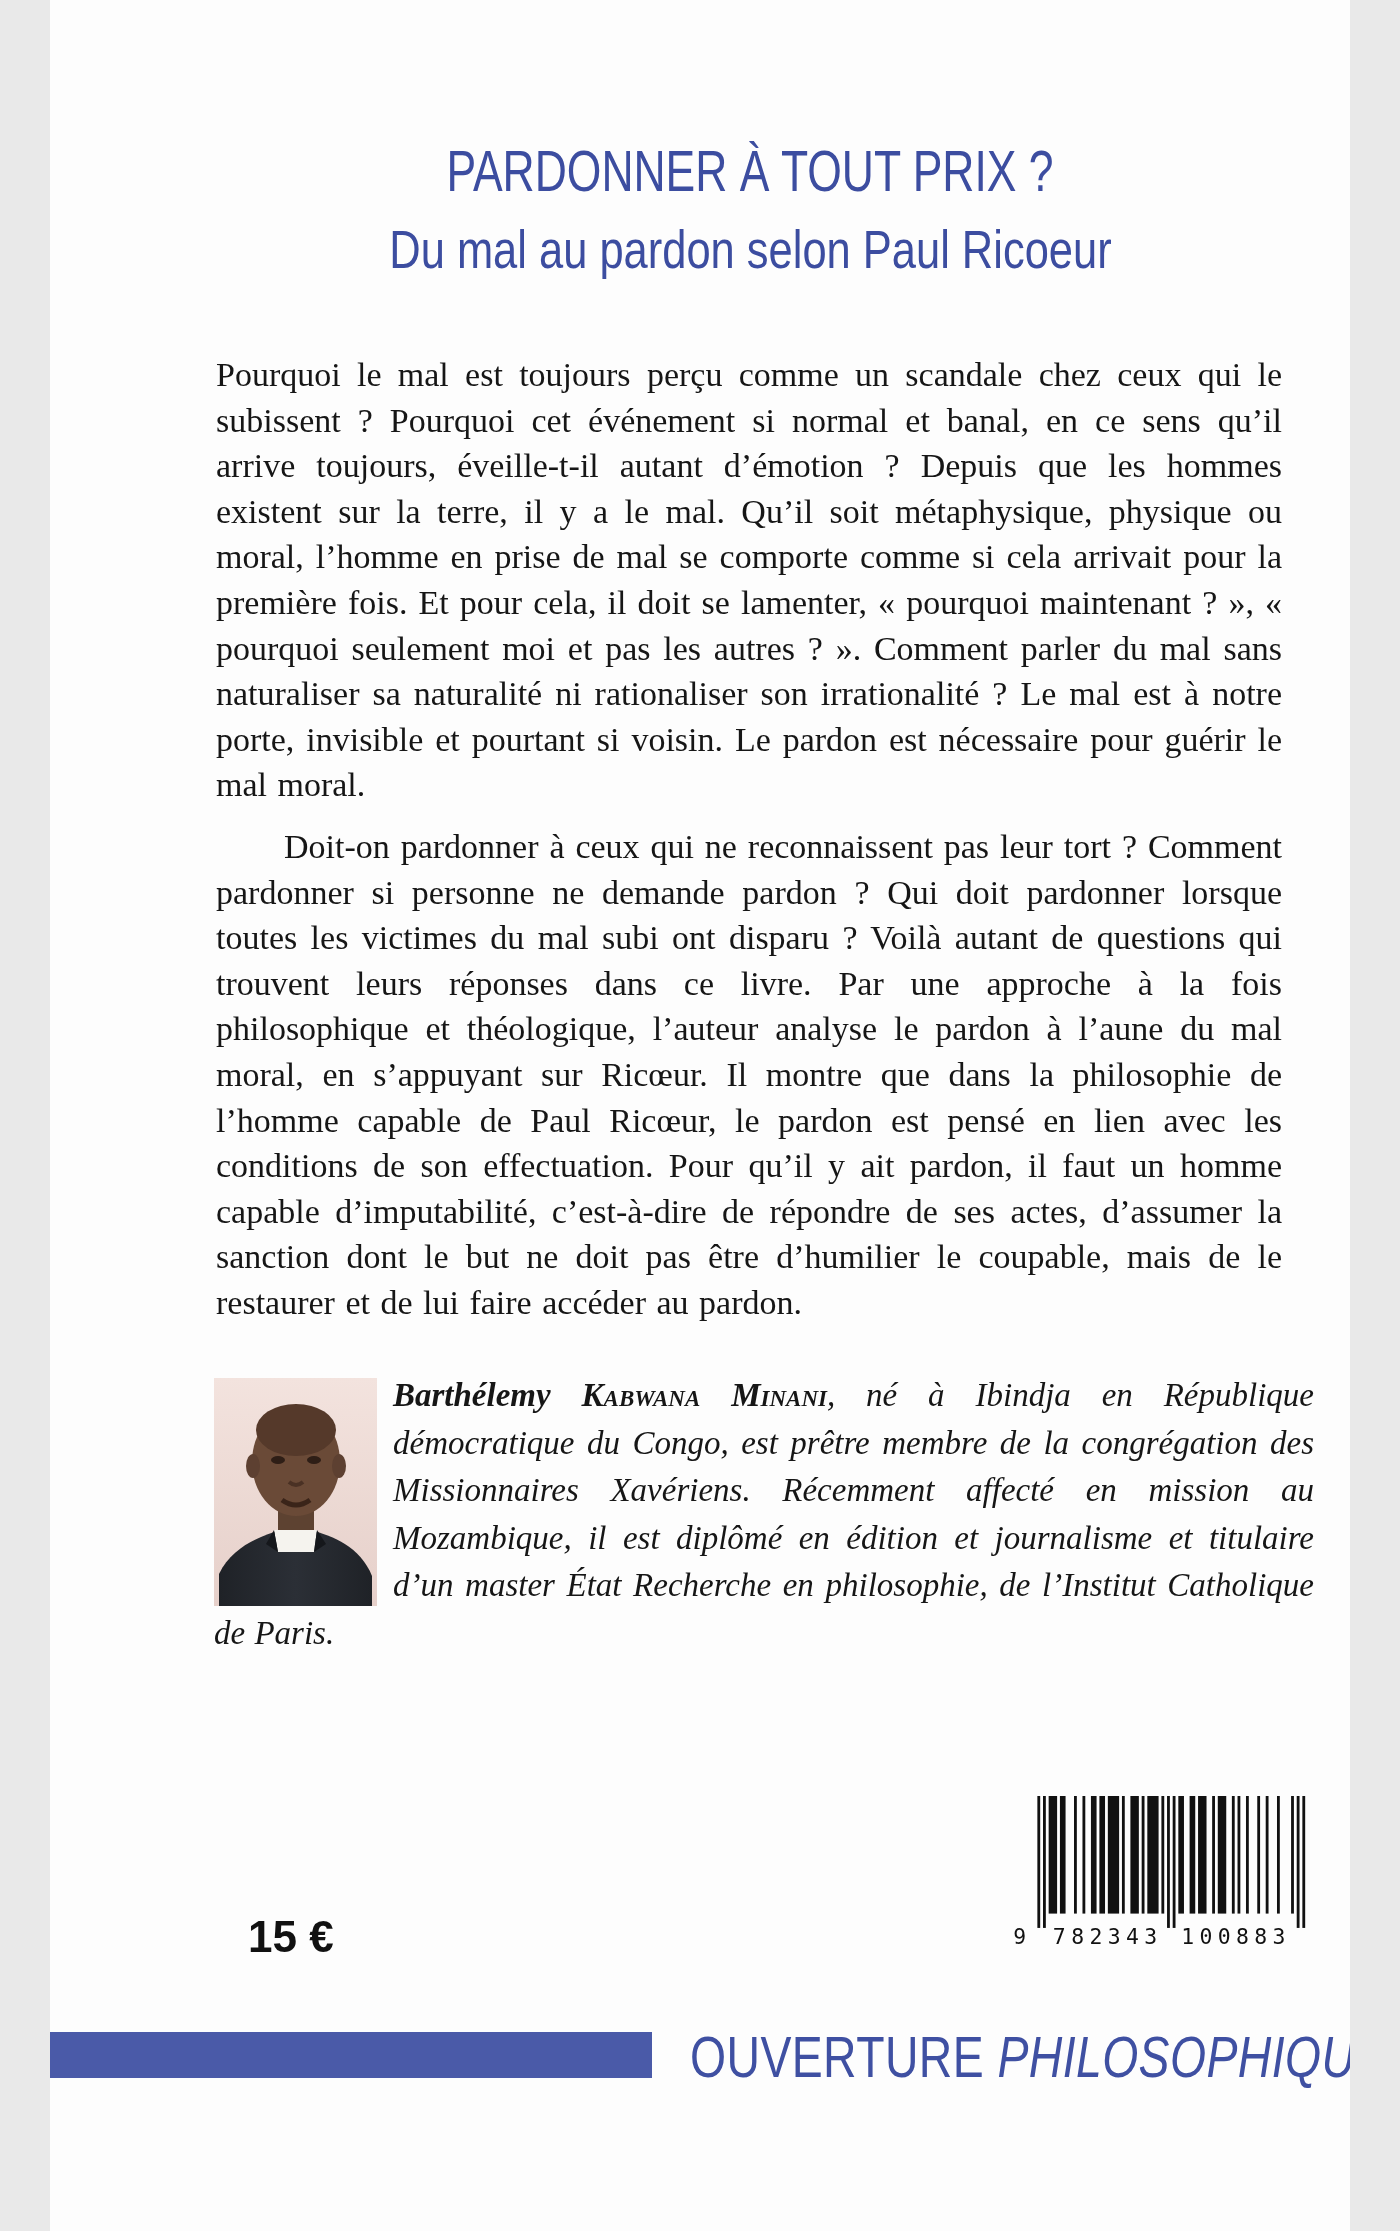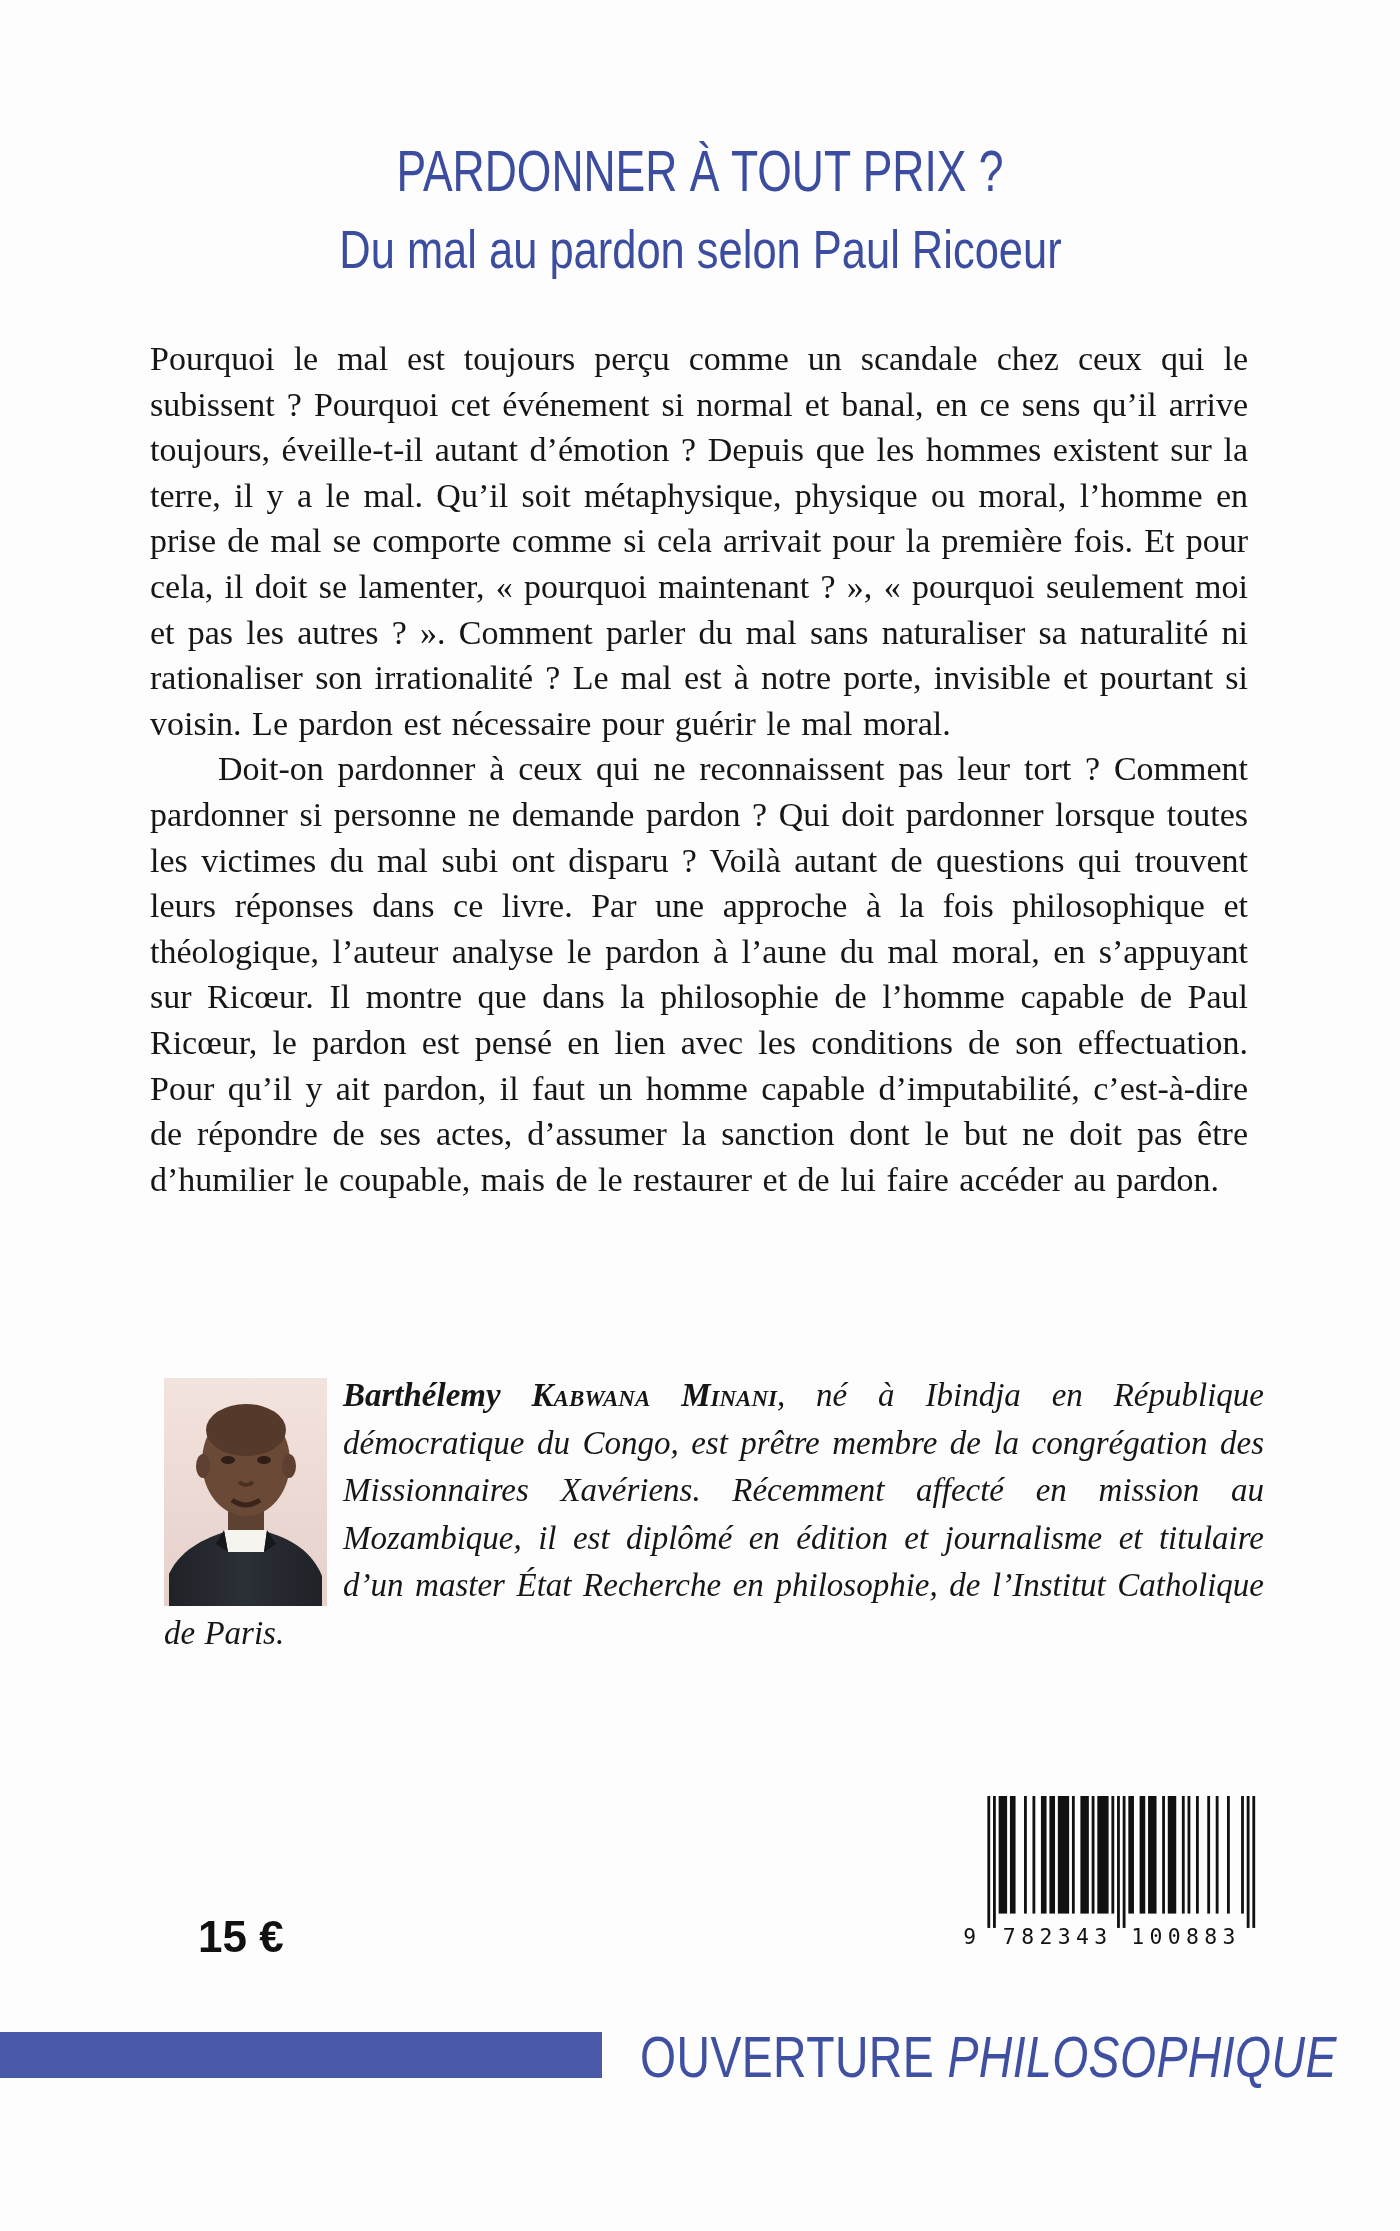--- a/index.html
+++ b/index.html
@@ -1,18 +1,18 @@
 <!DOCTYPE html>
 <html><head>
 <meta charset="utf-8">
 <style>
   html,body{margin:0;padding:0;background:#e9e9e9;}
   .page{
     position:relative;
-    width:1400px;height:2231px;
+    width:1300px;height:2231px;
     margin:0 auto;
     background:#fdfdfd;
     overflow:hidden;
     font-family:"Liberation Serif", serif;
     color:#161616;
   }
   
   .book-title{
     position:absolute;top:138px;left:0;width:1400px;
     text-align:center;
@@ -36,21 +36,21 @@
     text-decoration:underline;
   }
   .book-subtitle .squeeze{transform:scaleX(0.82);}
   
   .synopsis{
     position:absolute;top:336px;left:150px;width:1098px;
     font-size:34px;line-height:45.6px;
     text-align:justify;
     word-spacing:2px;
   }
-  .synopsis p{margin:0;}
+  .synopsis p{margin:16px;}
   .synopsis p.indented{text-indent:68px;}
   
   .bio{
     position:absolute;top:1372px;left:164px;width:1100px;
     font-style:italic;
     font-size:33px;line-height:47.5px;
     text-align:justify;
     word-spacing:1px;
   }
   .author-photo{

